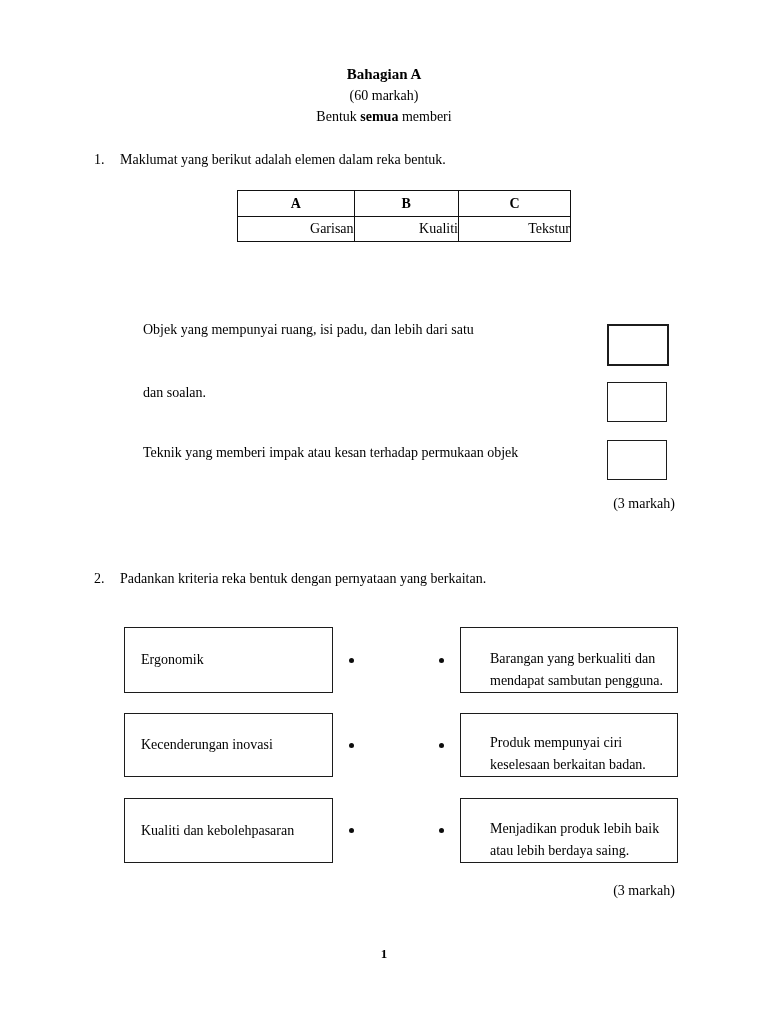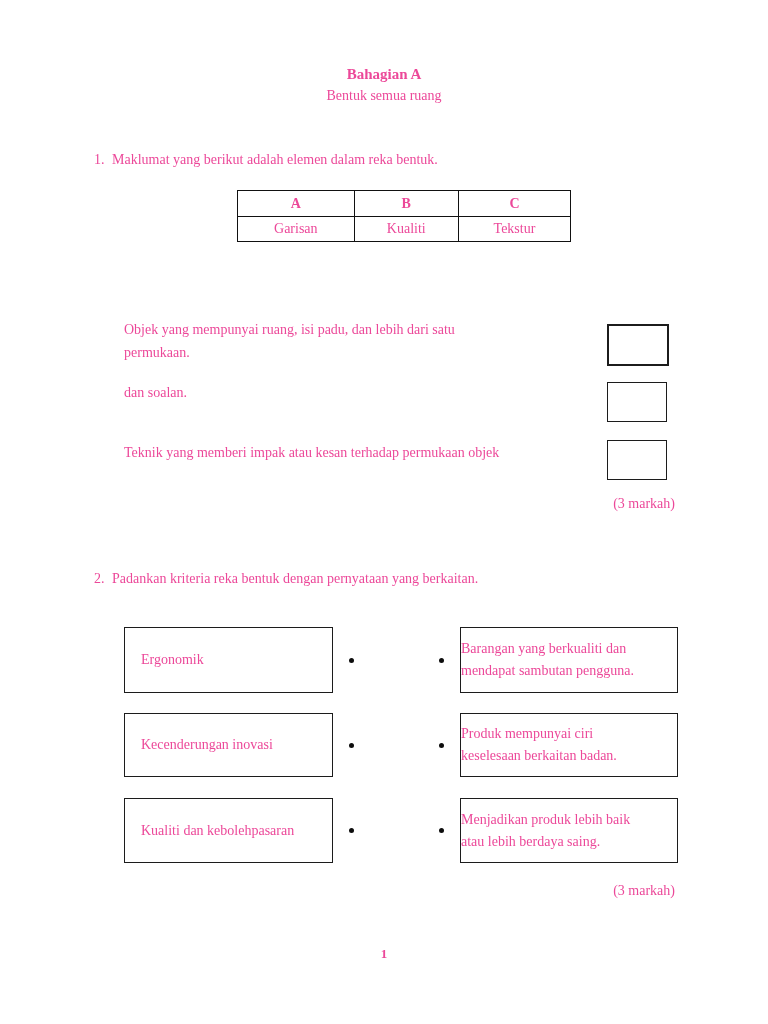--- a/index.html
+++ b/index.html
@@ -7,55 +7,55 @@
     padding: 0;
     background: #ffffff;
   }
   .page {
     position: relative;
     width: 768px;
     height: 1024px;
     background: #ffffff;
     font-family: "Liberation Serif", "DejaVu Serif", serif;
     font-size: 14px;
-    color: #ec4899;
+    color: #000000;
     overflow: hidden;
   }
   .abs { position: absolute; }
-  .bold { font-weight: normal; }
-  .nowrap { white-space: nowrap; }
+  .bold { font-weight: bold; }
+  .nowrap { white-space: nowrap; margin-left: 19px; }
 
   
   .header {
     top: 64px;
     left: 0;
     width: 768px;
     line-height: 21px;
     text-align: center;
   }
   .header .title { font-size: 15px; font-weight: bold; }
 
   
   .q-number { left: 94px; white-space: nowrap; }
-  .q-prompt { left: 112px; white-space: nowrap; text-align: center; }
+  .q-prompt { left: 120px; white-space: nowrap; text-align: center; }
 
   
   .q1-table {
     top: 190px;
     left: 237px;
     width: 334px;
     border-collapse: collapse;
   }
   .q1-table td {
     border: 1.6px solid #111111;
     text-align: center;
     padding: 0;
   }
   .q1-table tr.hdr td { height: 25px; font-weight: bold; }
-  .q1-table tr.val td { height: 24px; }
+  .q1-table tr.val td { height: 24px; text-align: right; }
 
   
   .statement {
     left: 124px;
     line-height: 23px;
   }
 
   
   .answer-box {
     left: 607px;
@@ -92,21 +92,22 @@
   .match-right {
     position: absolute;
     left: 336px;
     top: 0;
     width: 218px;
     height: 100%;
     border: 1.5px solid #1c1c1c;
     box-sizing: border-box;
     display: flex;
     flex-direction: column;
-    justify-content: center;
+    justify-content: flex-end;
+    padding-left: 10px;
     line-height: 22px;
   }
   .dot {
     position: absolute;
     top: 50%;
     width: 5px;
     height: 5px;
     margin-top: -2.5px;
     border-radius: 50%;
     background: #0d0d0d;
@@ -123,21 +124,22 @@
     font-size: 13px;
   }
 </style>
 </head>
 <body>
 
 <div class="page">
 
   <div class="abs header">
     <div class="title">Bahagian A</div>
-    <div><span>Bentuk </span><span class="bold">semua</span><span> ruang</span></div>
+    <div>(60 markah)</div>
+    <div><span>Bentuk </span><span class="bold">semua</span><span> memberi</span></div>
   </div>
 
   <div class="abs q-number" style="top:152px;">1.</div>
   <div class="abs q-prompt" style="top:152px;">Maklumat yang berikut adalah elemen dalam reka bentuk.</div>
 
   <table class="abs q1-table">
     <tbody>
         <tr class="hdr">
       <td>A</td>
       <td>B</td>
@@ -147,21 +149,20 @@
       <td>Garisan</td>
       <td>Kualiti</td>
       <td>Tekstur</td>
     </tr>
   </tbody>
     </table>
 
 
   <div class="abs statement" style="top:318px;">
     <div class="nowrap">Objek yang mempunyai ruang, isi padu, dan lebih dari satu</div>
-    <div class="nowrap">permukaan.</div>
   </div>
   <div class="abs statement" style="top:381px;">
     <div class="nowrap">dan soalan.</div>
   </div>
   <div class="abs statement" style="top:441px;">
     <div class="nowrap">Teknik yang memberi impak atau kesan terhadap permukaan objek</div>
   </div>
 
   <div class="abs answer-box thick" style="top:324px;"></div>
   <div class="abs answer-box" style="top:382px;"></div>

